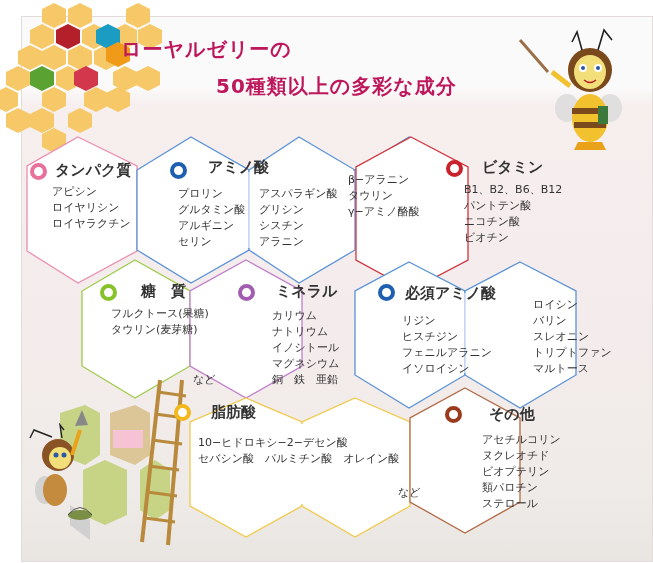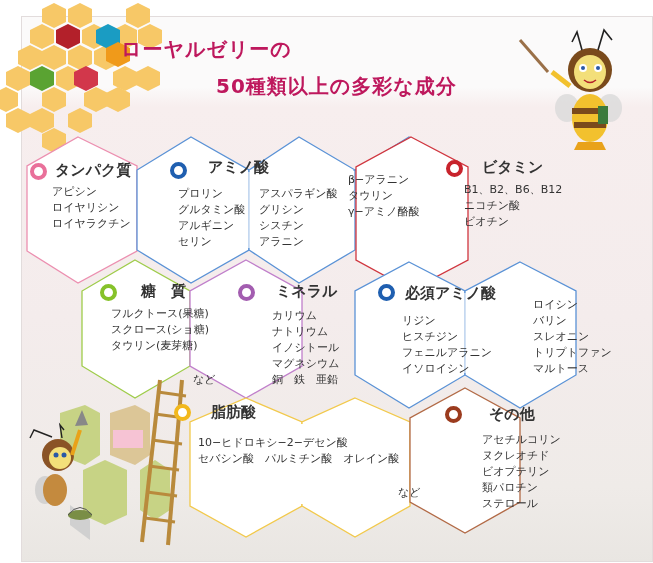--- a/index.html
+++ b/index.html
@@ -160,29 +160,29 @@
 <div class="item" style="left:348px;top:172px">
   <div>β−アラニン</div>
   <div>タウリン</div>
   <div>γ−アミノ酪酸</div>
 </div>
 
 <div class="ring" style="left:446px;top:160px;border-color:#c8232c"></div>
 <div class="cat" style="left:482px;top:158px">ビタミン</div>
 <div class="item" style="left:464px;top:182px">
   <div>B1、B2、B6、B12</div>
+  <div>パントテン酸</div>
   <div>ニコチン酸</div>
   <div>ビオチン</div>
 </div>
 
 <div class="ring" style="left:100px;top:284px;border-color:#86c22a"></div>
 <div class="cat" style="left:141px;top:282px">糖　質</div>
 <div class="item" style="left:111px;top:306px">
   <div>フルクトース(果糖)</div>
-  <div>スクロース(ショ糖)</div>
   <div>タウリン(麦芽糖)</div>
 </div>
 <div class="item" style="left:193px;top:372px">など</div>
 
 <div class="ring" style="left:238px;top:284px;border-color:#a35db0"></div>
 <div class="cat" style="left:276px;top:282px">ミネラル</div>
 <div class="item" style="left:272px;top:308px">
   <div>カリウム</div>
   <div>ナトリウム</div>
   <div>イノシトール</div>

